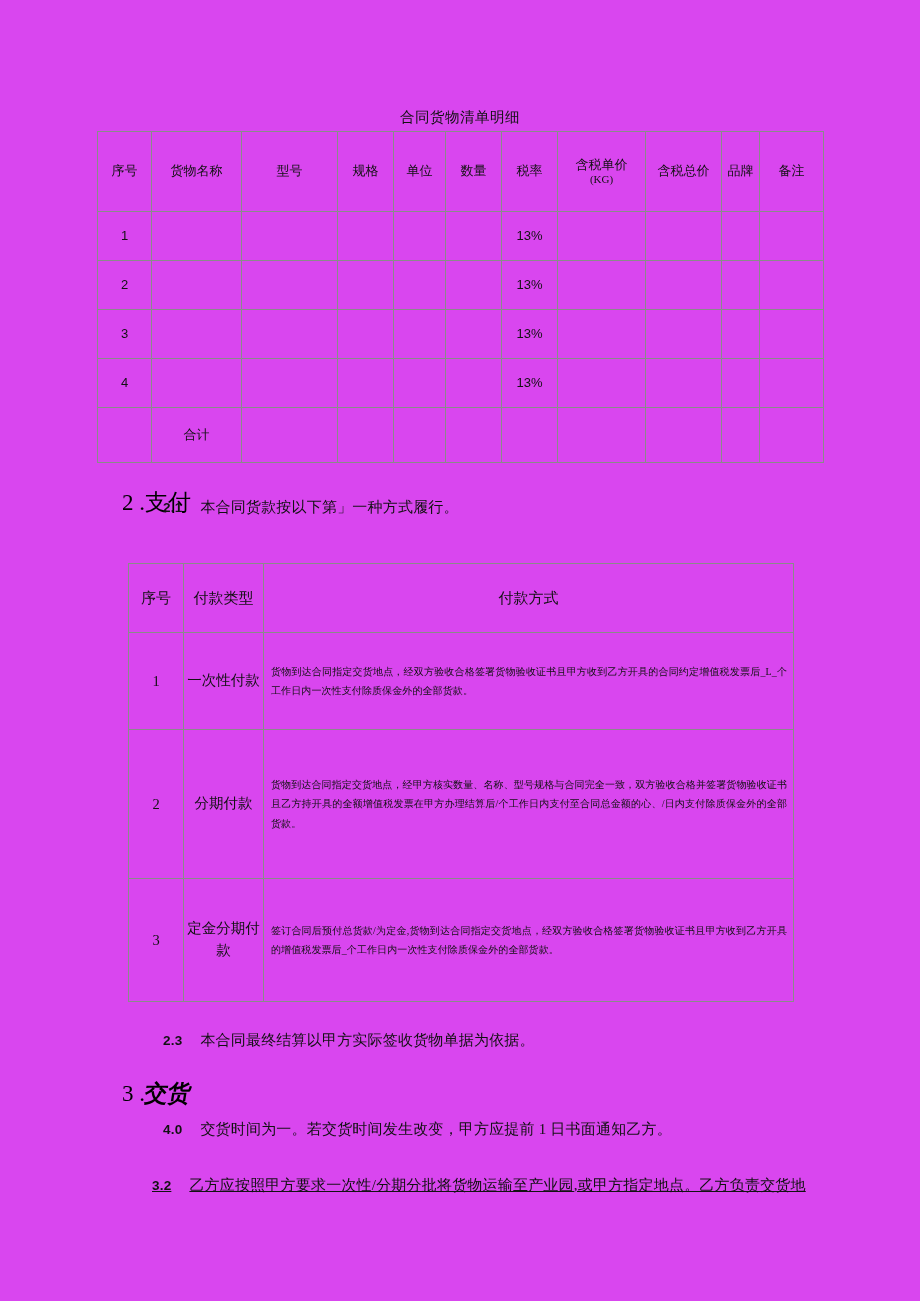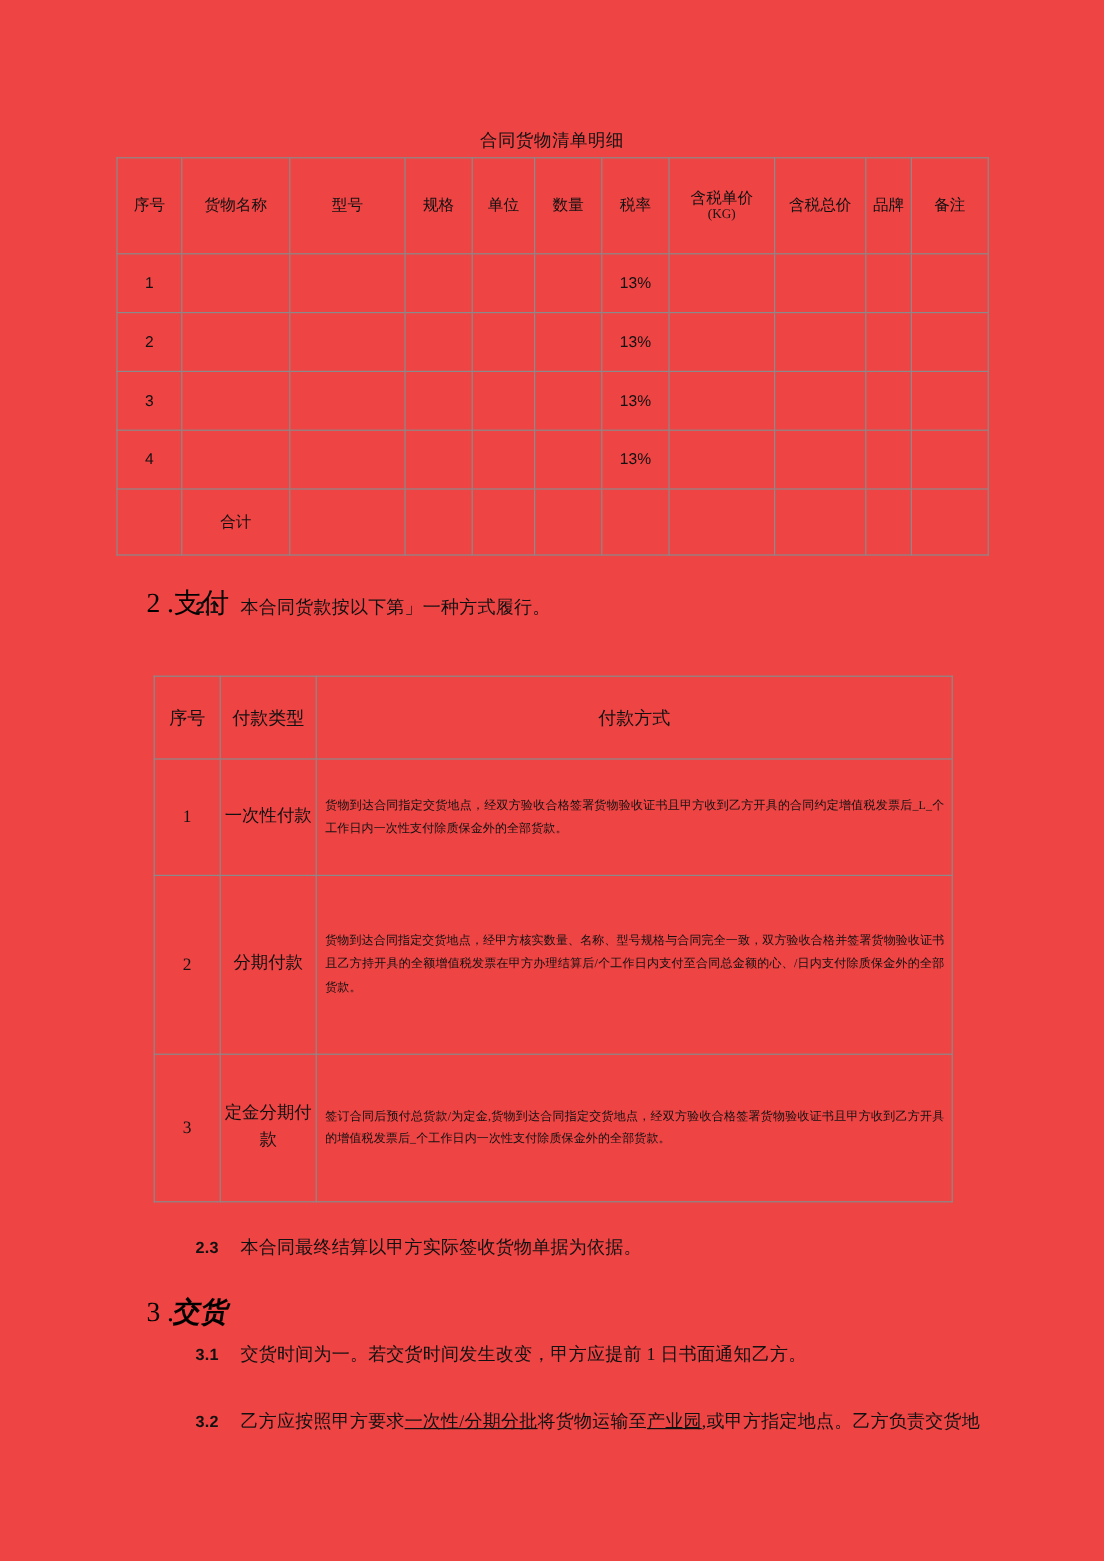--- a/index.html
+++ b/index.html
@@ -12,21 +12,21 @@
     height: 1301px;
     position: relative;
     font-family: "Liberation Serif", "DejaVu Serif", serif;
     color: #000000;
     overflow: hidden;
   }
 
   .page {
     position: absolute;
     inset: 0;
-    background: #ef4444;
+    background: #d946ef;
   }
 
   
   .goods-title {
     position: absolute;
     left: 0;
     top: 108px;
     width: 920px;
     text-align: center;
     font-family: "Liberation Sans", "DejaVu Sans", sans-serif;
@@ -119,21 +119,21 @@
   }
   .para .idx.tight { margin-right: 2px; }
   .u { text-decoration: underline; }
 
   #p21 { left: 163px; top: 496px; }
   #p22 { left: 138px; top: 944px; width: 700px; }
   #p22 .l2 { position: absolute; left: -48px; top: 34px; width: 706px; }
   #p22 .l3 { position: absolute; left: -48px; top: 68px; }
   #p23 { left: 163px; top: 1029px; }
   #p31 { left: 163px; top: 1118px; }
-  #p32 { left: 163px; top: 1174px; }
+  #p32 { left: 152px; top: 1174px; text-decoration: underline; }
 
   
   table.pay {
     position: absolute;
     left: 128px;
     top: 563px;
     width: 665px;
     border-collapse: collapse;
     table-layout: fixed;
   }
@@ -328,20 +328,20 @@
   <div class="para" id="p23">
     <span class="idx">2.3</span><span>本合同最终结算以甲方实际签收货物单据为依据。</span>
   </div>
 
   <div class="h1 skew" id="h-deliver">
     <span class="num">3</span>
     <span class="dot">.</span><span class="word">交货</span>
   </div>
 
   <div class="para" id="p31">
-    <span class="idx">3.1</span><span>交货时间为一。若交货时间发生改变，甲方应提前 1 日书面通知乙方。</span>
+    <span class="idx">4.0</span><span>交货时间为一。若交货时间发生改变，甲方应提前 1 日书面通知乙方。</span>
   </div>
 
   <div class="para" id="p32">
     <span class="idx">3.2</span><span>乙方应按照甲方要求</span><span class="u">一次性/分期分批</span><span>将货物运输至</span><span class="u">产业园</span><span>,或甲方指定地点。乙方负责交货地</span>
   </div>
 
 </div>
 
 </body></html>

